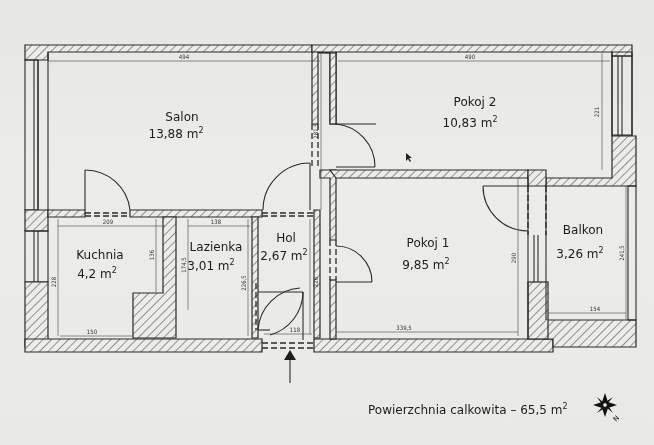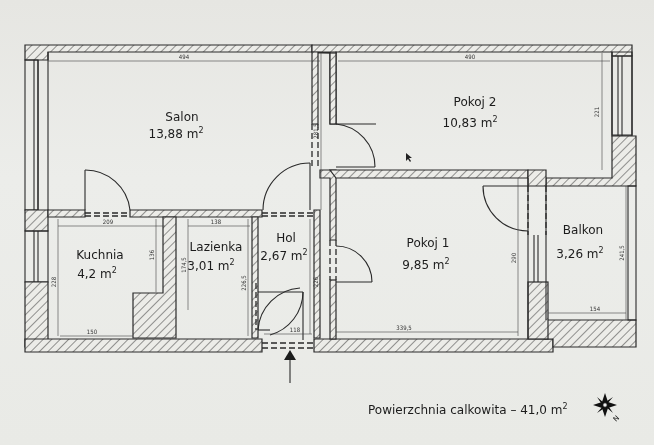--- a/index.html
+++ b/index.html
@@ -207,13 +207,13 @@
   <path d="M406,153 L406,161 L408,159 L410,162 L411,161 L409,158 L412,158 Z" fill="#222"></path>
 
   <g transform="translate(605,405)">
     <path d="M0,-12 L3,-3 L12,0 L3,3 L0,12 L-3,3 L-12,0 L-3,-3 Z" fill="#111"></path>
     <path d="M-8,-8 L-1,-2 L8,-8 L2,-1 L8,8 L1,2 L-8,8 L-2,1 Z" fill="#111"></path>
     <circle cx="0" cy="0" r="2.2" fill="#eee" stroke="#111" stroke-width="0.8"></circle>
     <text x="11" y="17" font-size="7" fill="#111" font-family="DejaVu Sans, sans-serif" transform="rotate(-45 11 17)">N</text>
   </g>
 </svg>
 
-<div class="total"><span>Powierzchnia calkowita  –  41,0 m</span><sup>2</sup></div>
+<div class="total"><span>Powierzchnia calkowita  –  65,5 m</span><sup>2</sup></div>
 
 </body></html>

